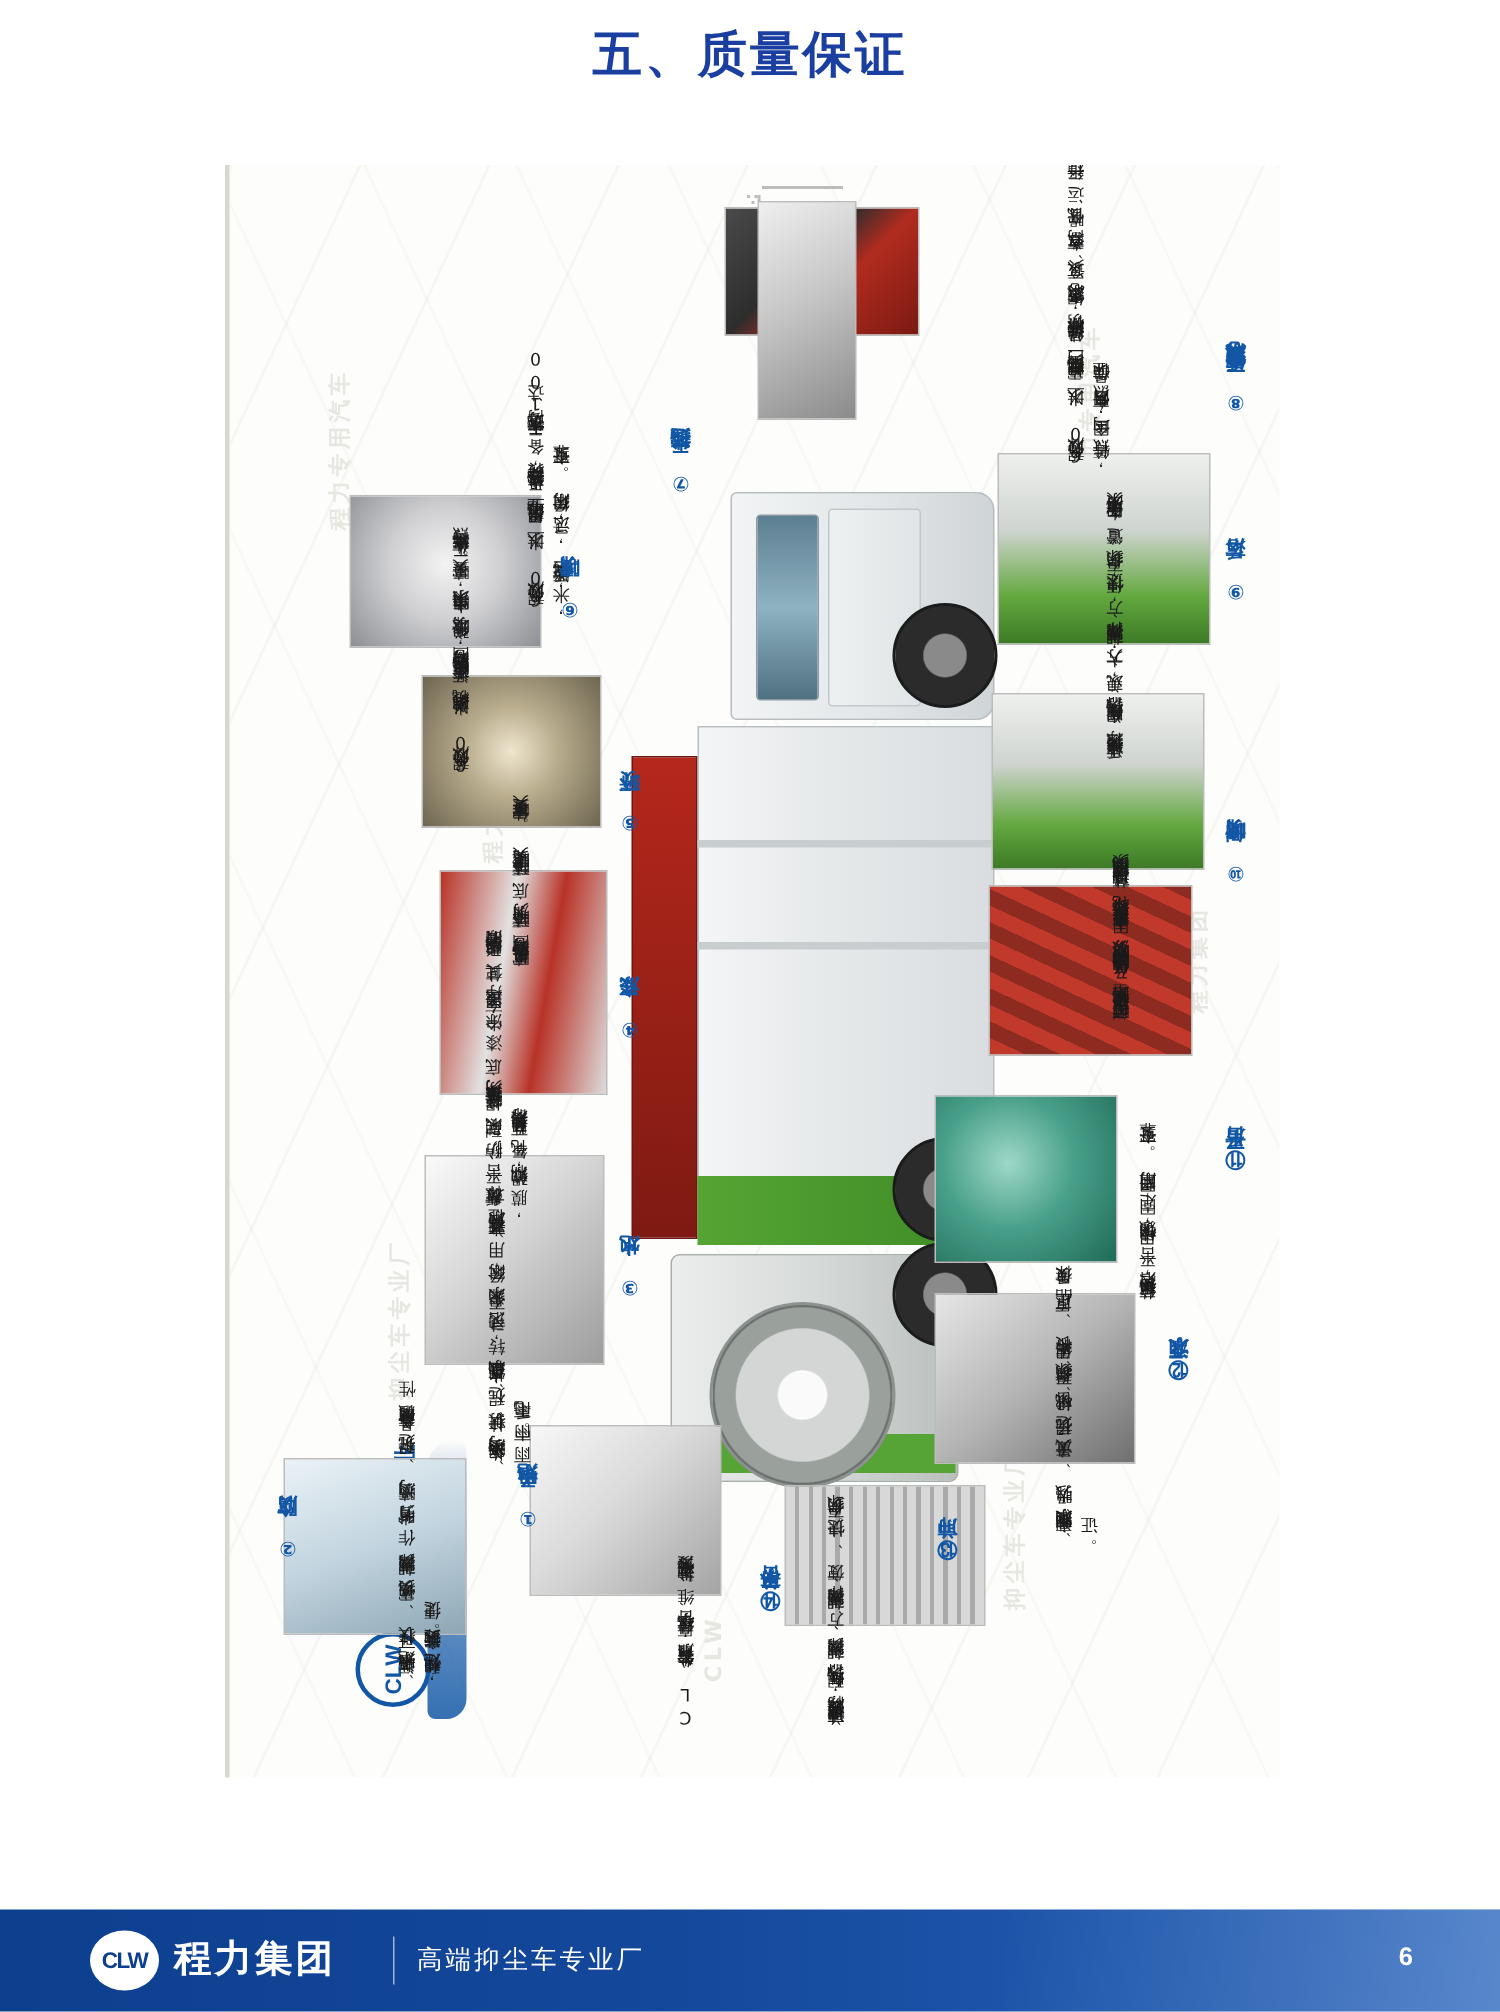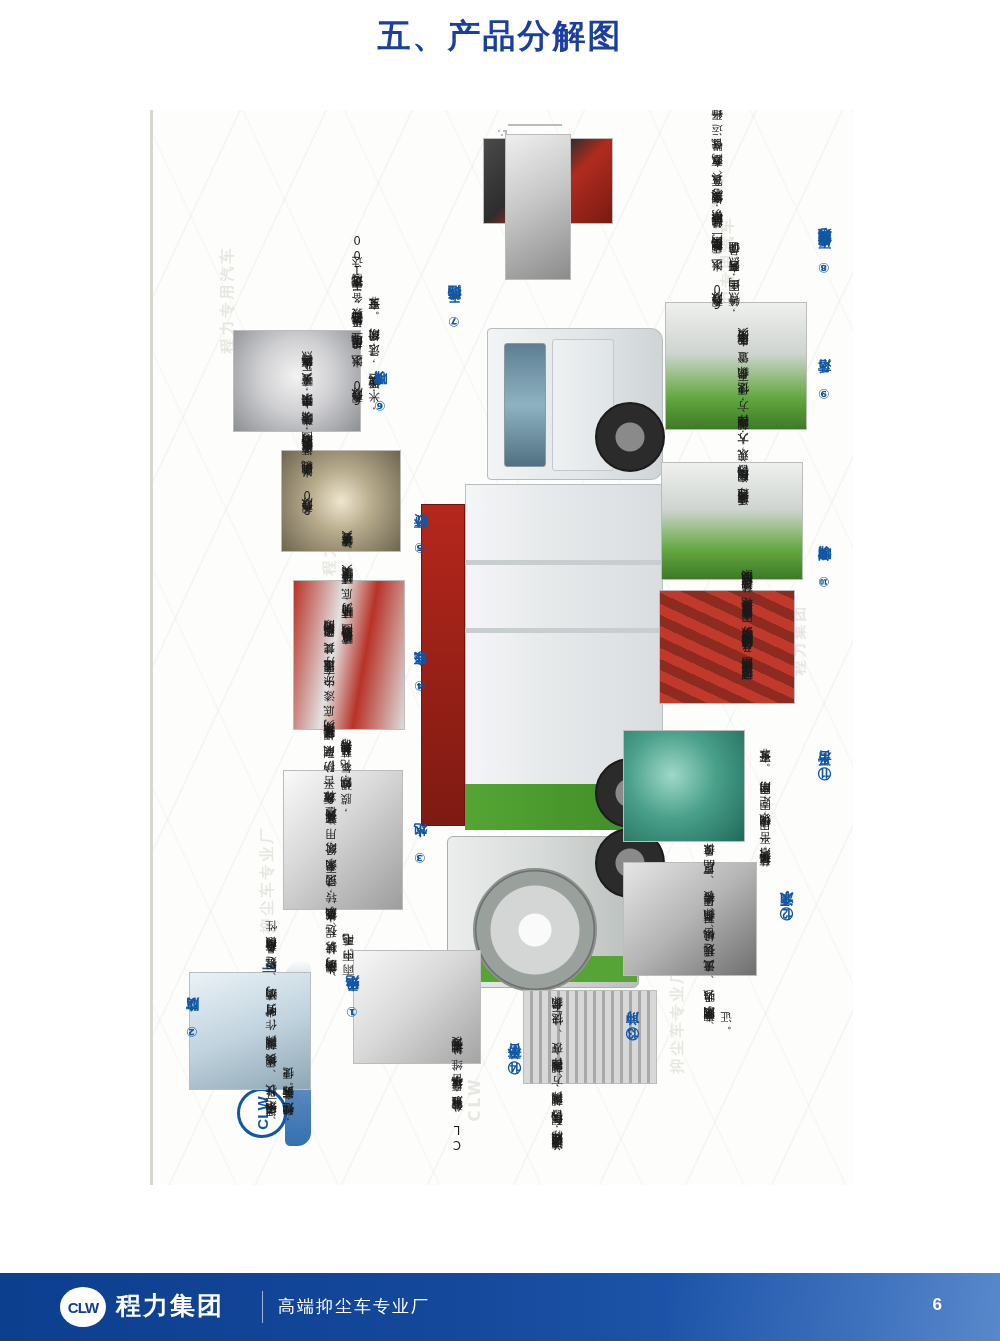--- a/index.html
+++ b/index.html
@@ -162,21 +162,21 @@
   .stamp-t2{position:absolute;left:64px;top:50px;color:#1257a5;font-size:15px;font-weight:bold;letter-spacing:3px;font-family:"DejaVu Sans",sans-serif;}
   .stamp-brush{
     position:absolute;left:4px;top:74px;width:186px;height:26px;
     background:linear-gradient(90deg,rgba(18,87,165,.85),rgba(18,87,165,.5) 70%,rgba(18,87,165,0));
     border-radius:12px 40px 18px 30px;
   }
 </style>
 </head>
 <body>
 
-<div class="page-title">五、产品分解图</div>
+<div class="page-title">五、质量保证</div>
 
 <div class="sheet">
 
   <div class="wm" style="left:20px;top:180px;">程力专用汽车</div>
   <div class="wm" style="left:140px;top:420px;">程力集团</div>
   <div class="wm" style="left:60px;top:760px;">抑尘车专业厂</div>
   <div class="wm" style="left:520px;top:150px;">程力专用汽车</div>
   <div class="wm" style="left:610px;top:520px;">程力集团</div>
   <div class="wm" style="left:470px;top:900px;">抑尘车专业厂</div>
   <div class="wm" style="left:300px;top:980px;">CLW</div>

